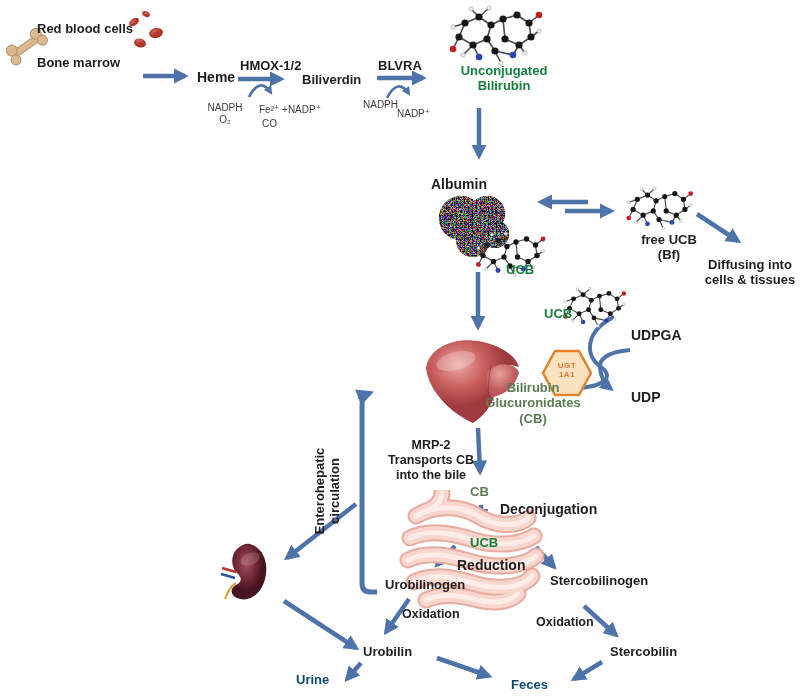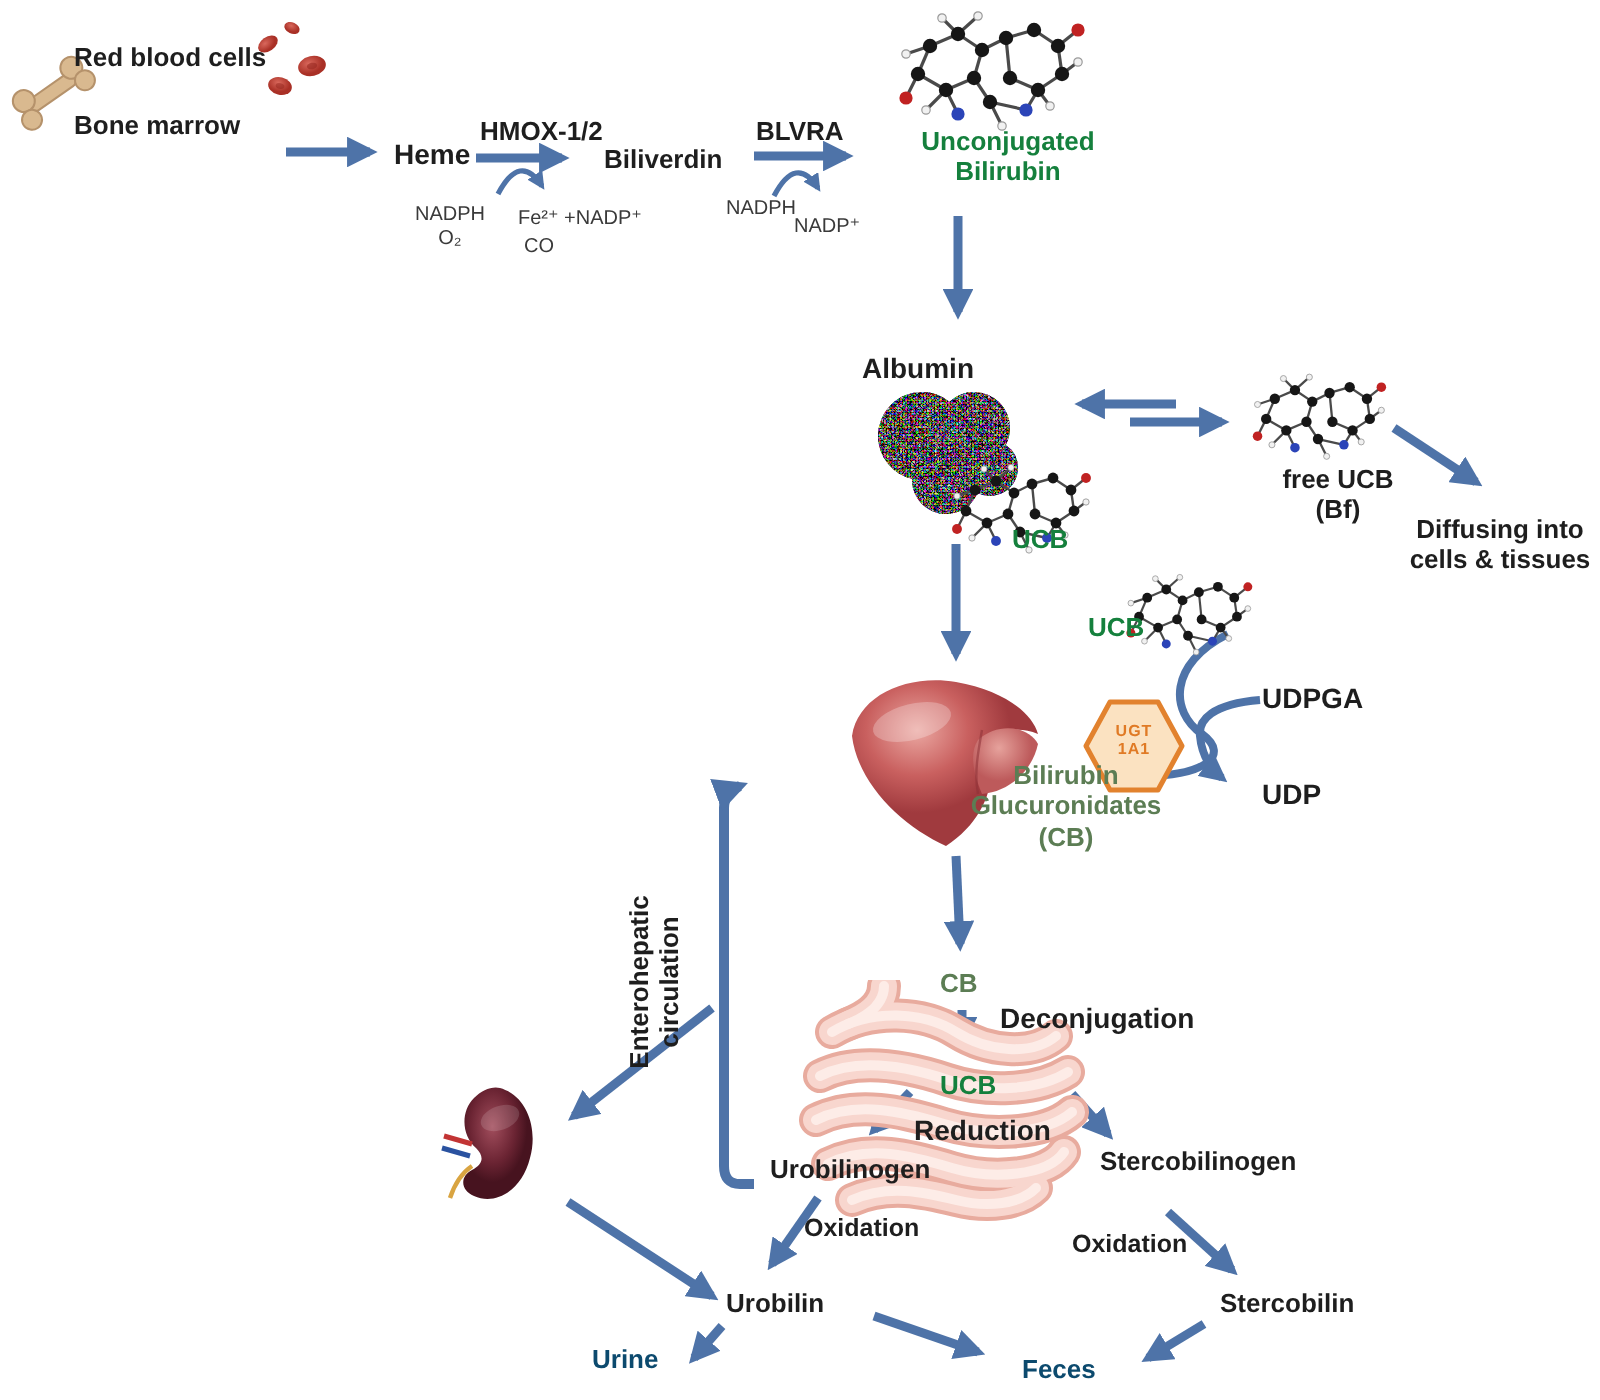--- a/index.html
+++ b/index.html
@@ -280,26 +280,31 @@
   <div class="lbl orange" style="left:506px;top:262px">UCB</div>
   <div class="lbl c" style="left:700px;top:257px;width:100px">
     <span>Diffusing into</span><br>
     <span>cells &amp; tissues</span>
   </div>
   <div class="lbl c" style="left:630px;top:232px;width:78px">
     <span>free UCB</span><br>
     <span>(Bf)</span>
   </div>
   <div class="lbl orange" style="left:544px;top:306px">UCB</div>
-  <div class="lbl" style="left:631px;top:341px;font-size:14px">UDPGA</div>
+  <div class="lbl" style="left:631px;top:327px;font-size:14px">UDPGA</div>
   <div class="lbl" style="left:631px;top:389px;font-size:14px">UDP</div>
   <div class="lbl c green" style="left:478px;top:380px;width:110px">
     <span>Bilirubin</span><br>
     <span>Glucuronidates</span><br>
     <span>(CB)</span>
+  </div>
+  <div class="lbl c" style="left:381px;top:438px;width:100px;font-size:12.5px">
+    <span>MRP-2</span><br>
+    <span>Transports CB</span><br>
+    <span>into the bile</span>
   </div>
   <div class="lbl c rot" style="left:229px;top:474px;width:200px;height:34px">
     <span>Enterohepatic</span><br>
     <span>circulation</span>
   </div>
   <div class="lbl green" style="left:470px;top:484px">CB</div>
   <div class="lbl" style="left:500px;top:501px;font-size:14px">Deconjugation</div>
   <div class="lbl orange" style="left:470px;top:535px">UCB</div>
   <div class="lbl" style="left:457px;top:557px;font-size:14px">Reduction</div>
   <div class="lbl" style="left:385px;top:577px">Urobilinogen</div>

